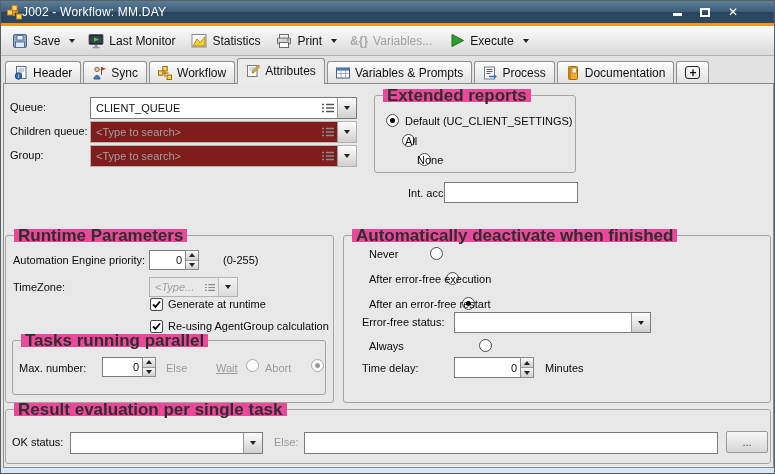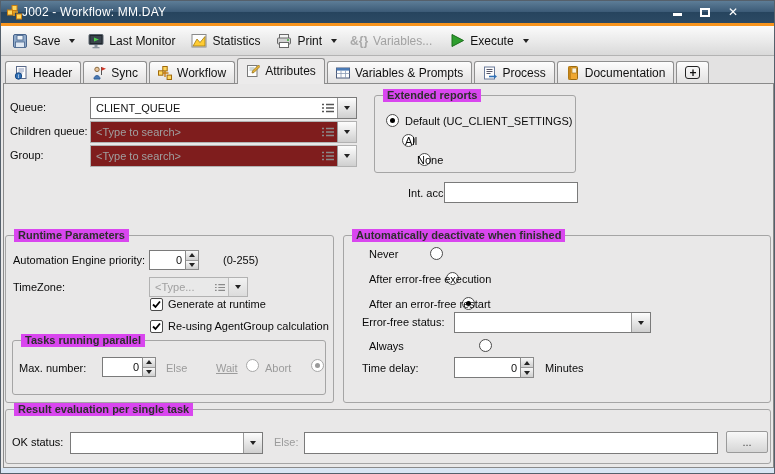--- a/index.html
+++ b/index.html
@@ -42,22 +42,22 @@
   
   .content { position:absolute; left:2px; top:82px; width:771px; height:385px;
     background:#e9e8e8; border:1px solid #8a8a8a; }
   .abs { position:absolute; }
   .lbl { font-size:11px; color:#0a0a0a; white-space:nowrap; line-height:13px; }
   .lbl.dis { color:#9b9b9b; }
   .bottom-strip { position:absolute; left:0; top:467px; width:100%; height:7px; background:#d9e6f4; }
 
   
   .gbox { border:1px solid #a5a5a5; border-radius:3px; }
-  .gtitle { position:absolute; top:-7px; left:8px; background:#d946ef; padding:0 4px;
-    font-weight:bold; color:#2e2e2e; font-size:11px; line-height:13px; white-space:nowrap; }
+  .gtitle { position:absolute; top:-7px; left:8px; background:#ec4899; padding:0 4px;
+    font-weight:bold; color:#2e2e2e; font-size:17px; line-height:13px; white-space:nowrap; }
 
   
   .combo { display:flex; height:22px; border:1px solid #7a7a7a; background:#fff; align-items:stretch; }
   .combo .ctext { flex:1; display:flex; align-items:center; padding-left:5px; font-size:11px; overflow:hidden; white-space:nowrap; }
   .combo .listic { display:flex; align-items:center; padding:0 3px; }
   .combo .dbtn { width:19px; background:linear-gradient(#fdfdfd,#cfcfcf); border-left:1px solid #9a9a9a;
     display:flex; align-items:center; justify-content:center; }
   .combo.dis { border-color:#b2b2b2; background:#7f1d1d; }
   .combo.dis .ctext { color:#a0a0a0; }
   .combo.gray { background:#e9e9e9; }
@@ -313,21 +313,21 @@
             <i class="tri-up"></i>
           </div>
         <div class="sbtn">
             <i class="tri-dn"></i>
           </div>
       </div>
     </div>
     <span class="lbl abs" style="left:202px;top:170px;margin-left:17px;">(0-255)</span>
 
     <span class="lbl abs" style="left:9px;top:197px;">TimeZone:</span>
-    <div class="combo dis gray abs" style="left:145px;top:193px;width:99px;height:20px;">
+    <div class="combo dis gray abs" style="left:145px;top:193px;width:89px;height:20px;font-style:italic;">
       <div class="ctext">&lt;Type...</div>
       <span class="listic">
         <svg width="10" height="9" viewBox="0 0 12 10">
             <path d="M0 1.5h2M4 1.5h8M0 5h2M4 5h8M0 8.5h2M4 8.5h8" stroke="#8a8a8a" stroke-width="1.4"></path>
           </svg>
       </span>
       <div class="dbtn">
           <i class="caret"></i>
         </div>
     </div>

